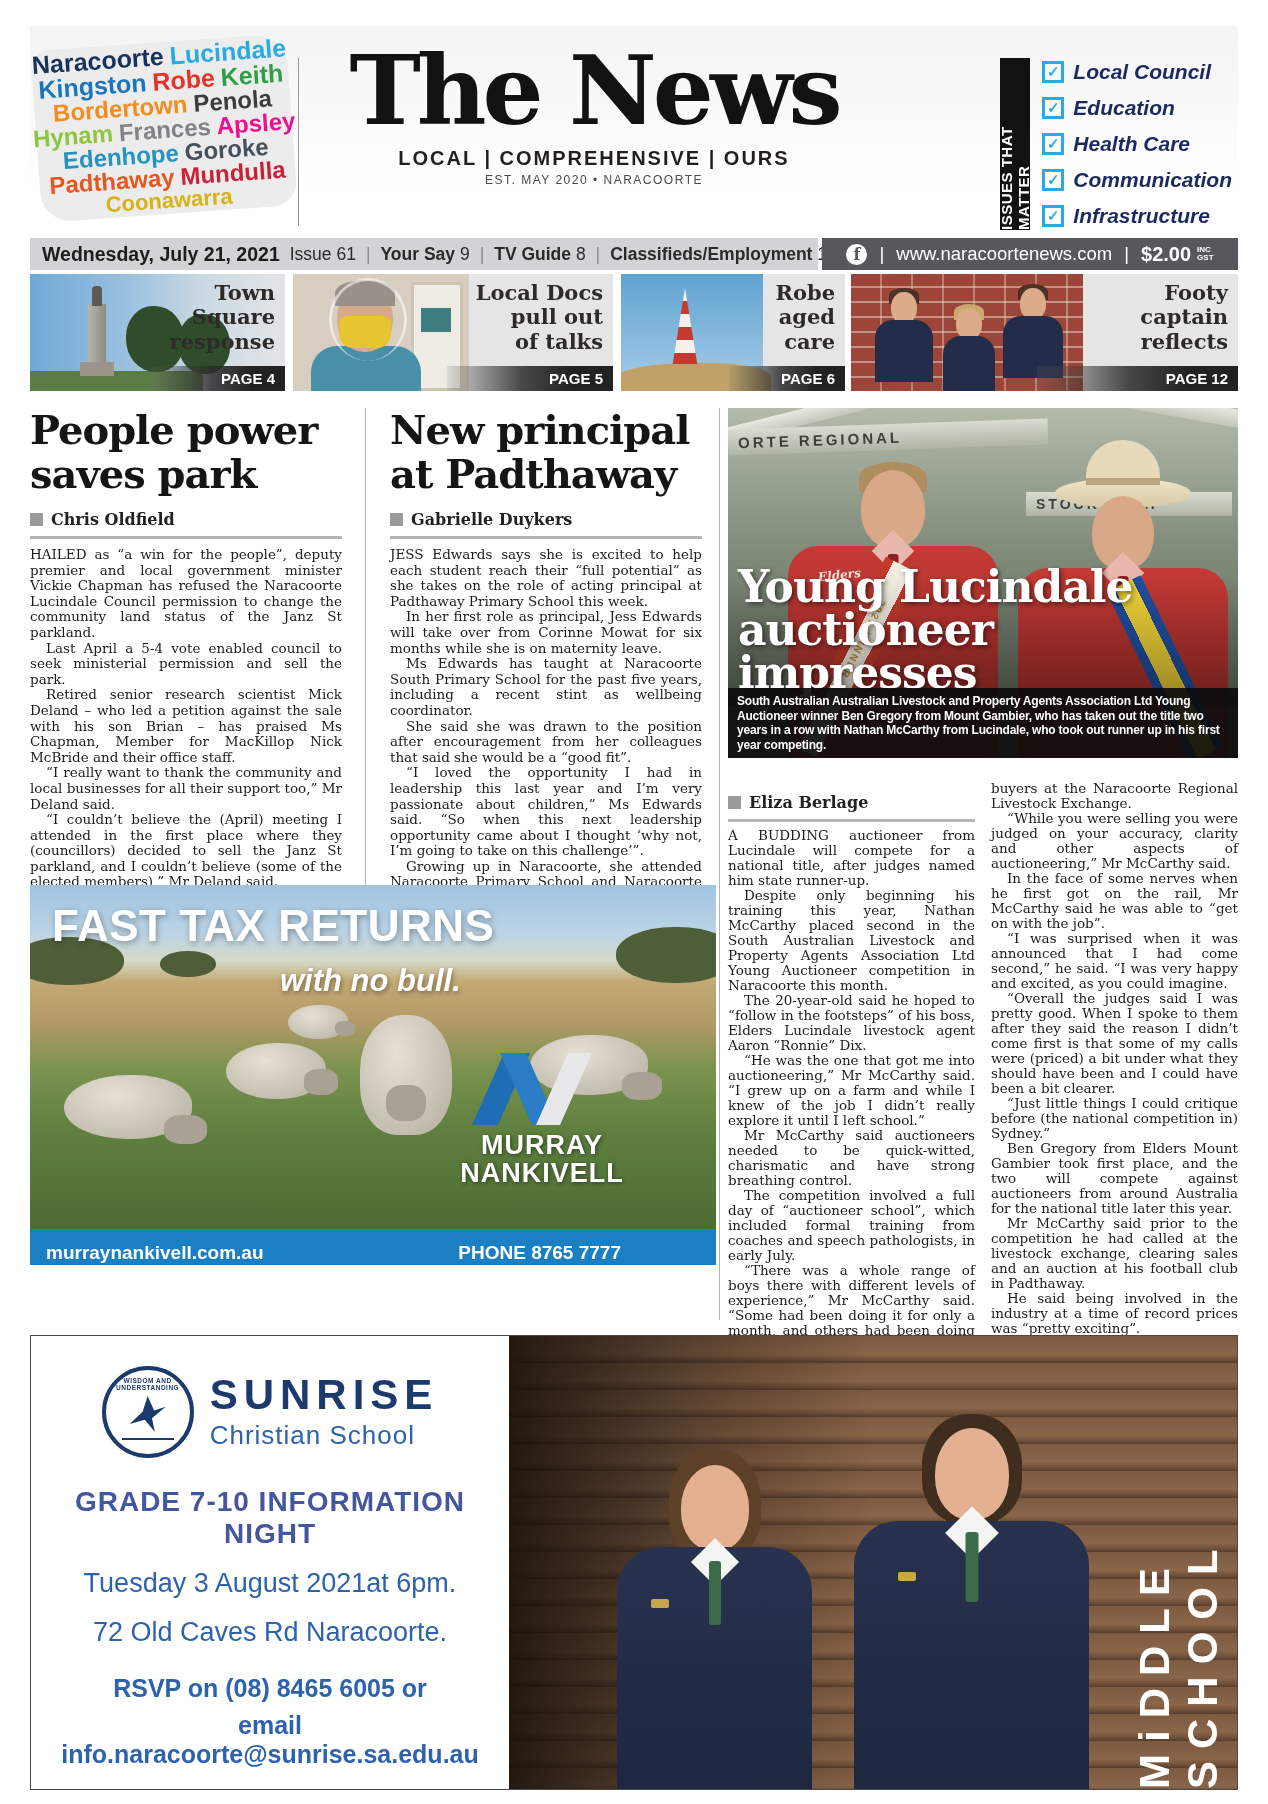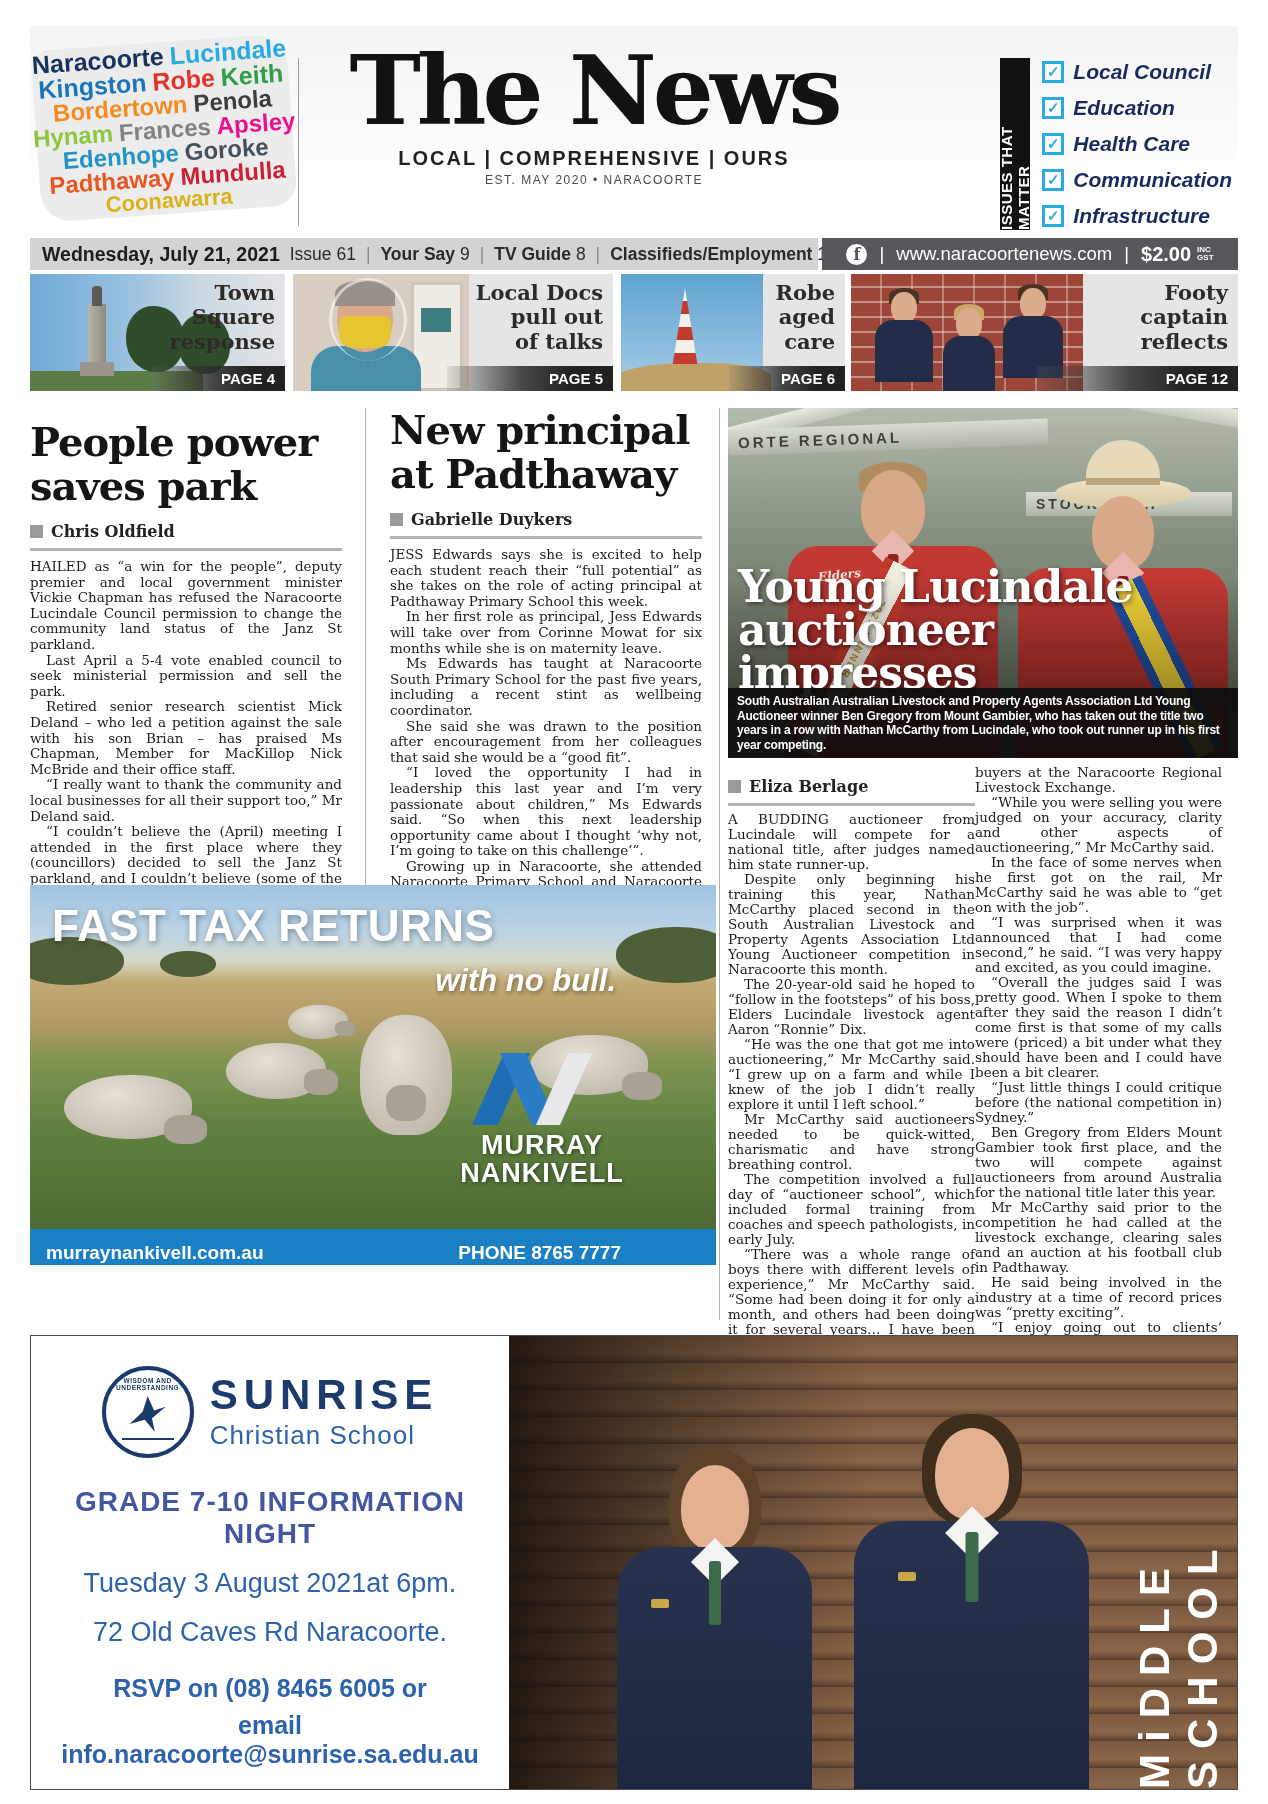--- a/index.html
+++ b/index.html
@@ -91,21 +91,21 @@
   .player{position:absolute;}
   .p-head{position:absolute;left:50%;transform:translateX(-50%);top:0;width:26px;height:32px;border-radius:48%;background:#dcab8b;}
   .p-hair{position:absolute;left:50%;transform:translateX(-50%);top:-4px;width:30px;height:16px;border-radius:50% 50% 0 0;background:#4a3322;}
   .p-hair.blonde{background:#c9a86a;}
   .p-torso{position:absolute;left:0;top:28px;width:100%;height:62px;border-radius:18px 18px 0 0;background:#232c49;}
   
   .vdiv{position:absolute;width:1px;background:#b3b3b3;}
   #vdiv1{left:365px;top:408px;height:497px;}
   #vdiv2{left:719px;top:408px;height:912px;}
   .story{position:absolute;top:408px;}
-  #story1{left:30px;width:312px;margin-top:12px;} #story2{left:390px;width:312px;}
+  #story1{left:30px;width:312px;} #story2{left:390px;width:312px;}
   .headline{font-weight:bold;font-size:40px;line-height:1.1;letter-spacing:-1px;color:#151515;}
   .byline{display:flex;align-items:center;gap:8px;margin-top:14px;padding-bottom:7px;
           border-bottom:3px solid #b5b5b5;font-size:16px;font-weight:bold;color:#222;}
   .byline-sq{width:13px;height:13px;background:#9a9a9a;}
   .body{margin-top:8px;font-size:13.5px;line-height:15.6px;text-align:justify;color:#1c1c1c;}
   .body p{margin:0;text-indent:16px;}
   .body p:first-child{text-indent:0;}
   .continued{font-family:"Liberation Sans",sans-serif;font-weight:bold;font-size:13.5px;
              text-align:right;margin-top:-15px;color:#111;}
   
@@ -149,21 +149,21 @@
              font-family:"Liberation Sans",sans-serif;font-weight:bold;font-size:10px;letter-spacing:2px;}
   .jacket-brand{position:absolute;left:30px;top:110px;color:#f2e2d8;font-style:italic;
                 font-weight:bold;font-size:12px;transform:rotate(-6deg);}
   .photo-shade{position:absolute;left:0;right:0;bottom:52px;height:130px;z-index:4;
                background:linear-gradient(180deg,rgba(0,0,0,0),rgba(0,0,0,.38));}
   .photo-headline{position:absolute;left:10px;bottom:64px;z-index:5;color:#fff;font-weight:bold;
                   font-size:44px;line-height:.98;letter-spacing:-1px;text-shadow:2px 2px 5px rgba(0,0,0,.55);}
   .photo-caption{position:absolute;left:0;right:0;bottom:0;z-index:6;background:rgba(12,12,12,.92);
                  color:#fff;font-family:"Liberation Sans",sans-serif;font-size:12px;line-height:14.5px;
                  font-weight:bold;letter-spacing:-.2px;padding:6px 9px;}
-  .feature-text{display:flex;margin-top:5px;}
+  .feature-text{display:flex;gap:16px;margin-top:21px;}
   .fcol{width:247px;}
   .fcol .body{font-size:13.5px;line-height:15px;margin-top:6px;}
   .fcol.second .body{margin-top:2px;}
   
   .ad-tax{position:absolute;left:30px;top:885px;width:686px;height:380px;overflow:hidden;}
   .ad-photo{position:relative;width:100%;height:344px;
             background:linear-gradient(180deg,#9fc3e0 0%,#bcd4e6 14%,#d5d9c8 22%,#c3aa74 28%,#b29a66 40%,#7e9450 52%,#5e7f3f 72%,#4d6c35 100%);}
   .htree{position:absolute;background:#4e5e38;border-radius:48%;}
   .ht1{left:-16px;top:52px;width:110px;height:48px;}
   .ht2{left:130px;top:66px;width:56px;height:26px;}
@@ -174,21 +174,21 @@
               right:-12%;top:46%;}
   .cow.graze::after{top:62%;}
   .c1{left:34px;top:190px;width:128px;height:64px;}
   .c2{left:196px;top:158px;width:100px;height:56px;}
   .c3{left:330px;top:130px;width:92px;height:120px;border-radius:46% 46% 40% 40%;}
   .c3::after{width:44%;height:30%;right:28%;top:58%;}
   .c4{left:500px;top:150px;width:118px;height:60px;}
   .c5{left:258px;top:120px;width:60px;height:34px;}
   .ad-headline{position:absolute;left:22px;top:16px;color:#fff;font-family:"Liberation Sans",sans-serif;
                font-weight:bold;font-size:44px;letter-spacing:.5px;text-shadow:1px 2px 6px rgba(0,0,0,.35);}
-  .ad-sub{position:absolute;left:250px;top:78px;width:336px;text-align:right;color:#fff;
+  .ad-sub{position:absolute;left:250px;top:78px;width:336px;text-align:left;color:#fff;
           font-family:"Liberation Sans",sans-serif;font-style:italic;font-weight:bold;font-size:31px;
           text-shadow:1px 2px 5px rgba(0,0,0,.4);}
   .mn-logo{position:absolute;left:452px;top:168px;width:120px;height:72px;}
   .mn-blue1{position:absolute;left:6px;top:0;width:26px;height:72px;background:#1f6eb5;transform:skewX(-24deg);}
   .mn-blue2{position:absolute;left:34px;top:0;width:26px;height:72px;background:#2a7cc4;transform:skewX(24deg);}
   .mn-silver{position:absolute;left:70px;top:0;width:24px;height:72px;background:#e8e8ea;transform:skewX(-24deg);}
   .mn-name{position:absolute;left:392px;top:246px;width:240px;text-align:center;color:#fff;
            font-family:"Liberation Sans",sans-serif;font-weight:bold;font-size:27px;line-height:1.04;
            letter-spacing:1px;text-shadow:1px 1px 4px rgba(0,0,0,.5);}
   .ad-bar{position:absolute;left:0;bottom:0;width:100%;height:36px;background:#1b7fc4;color:#fff;

